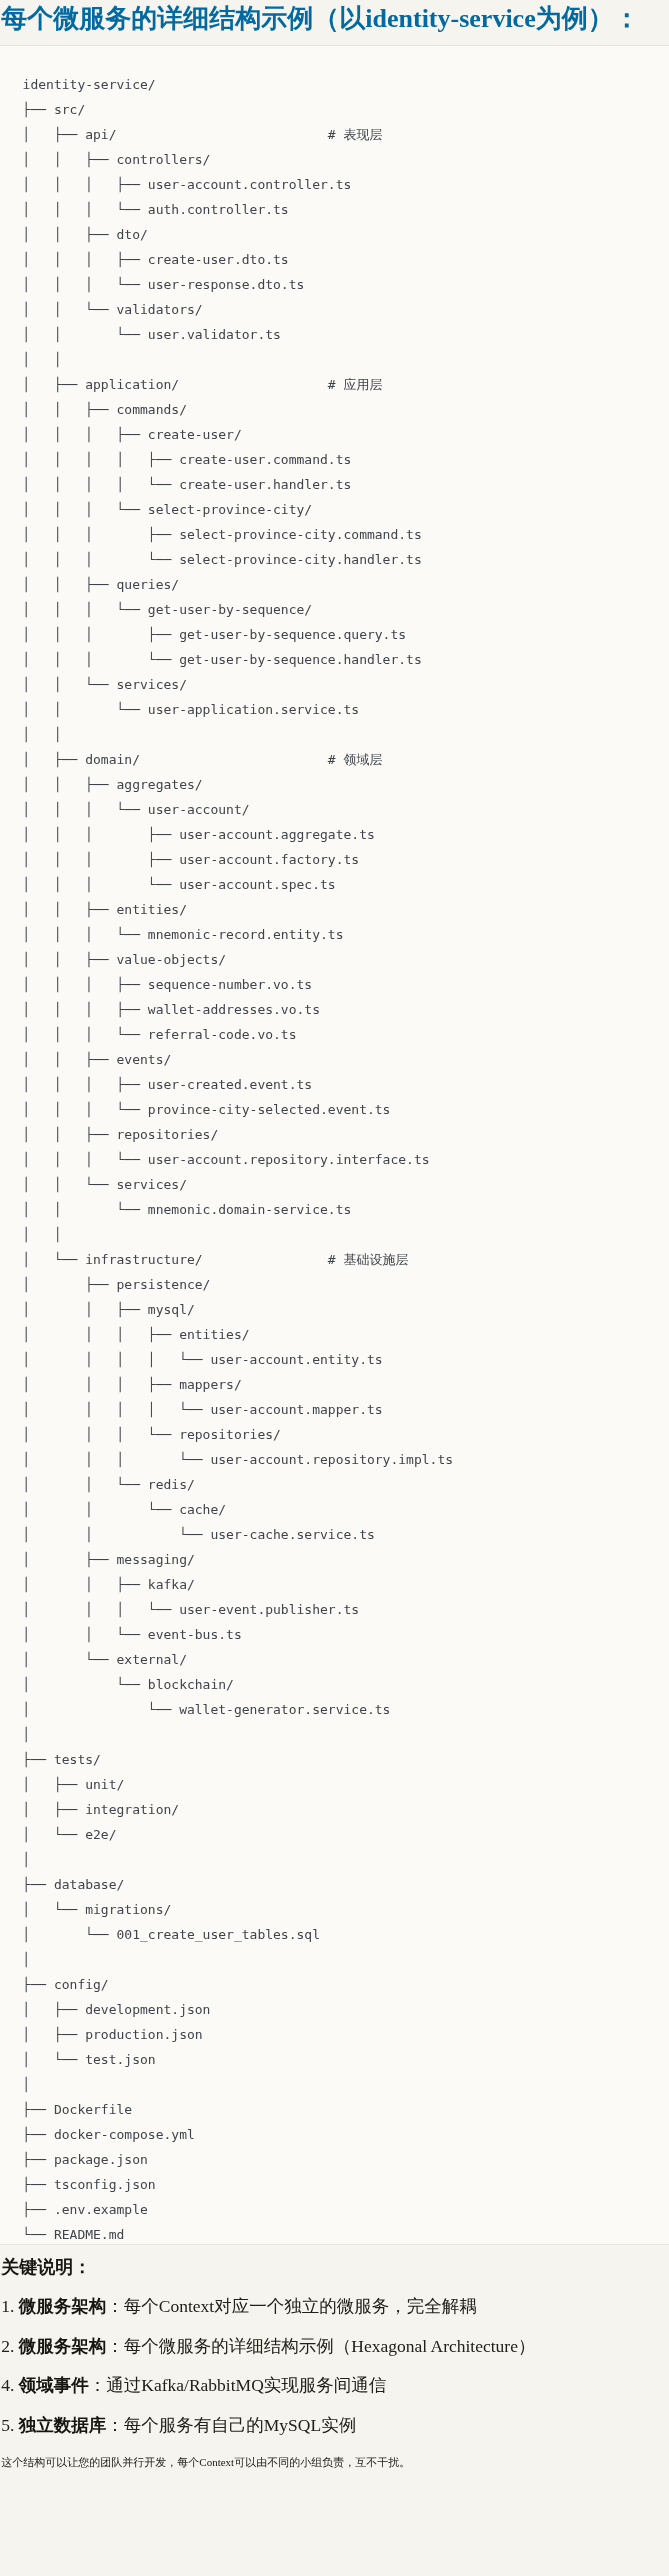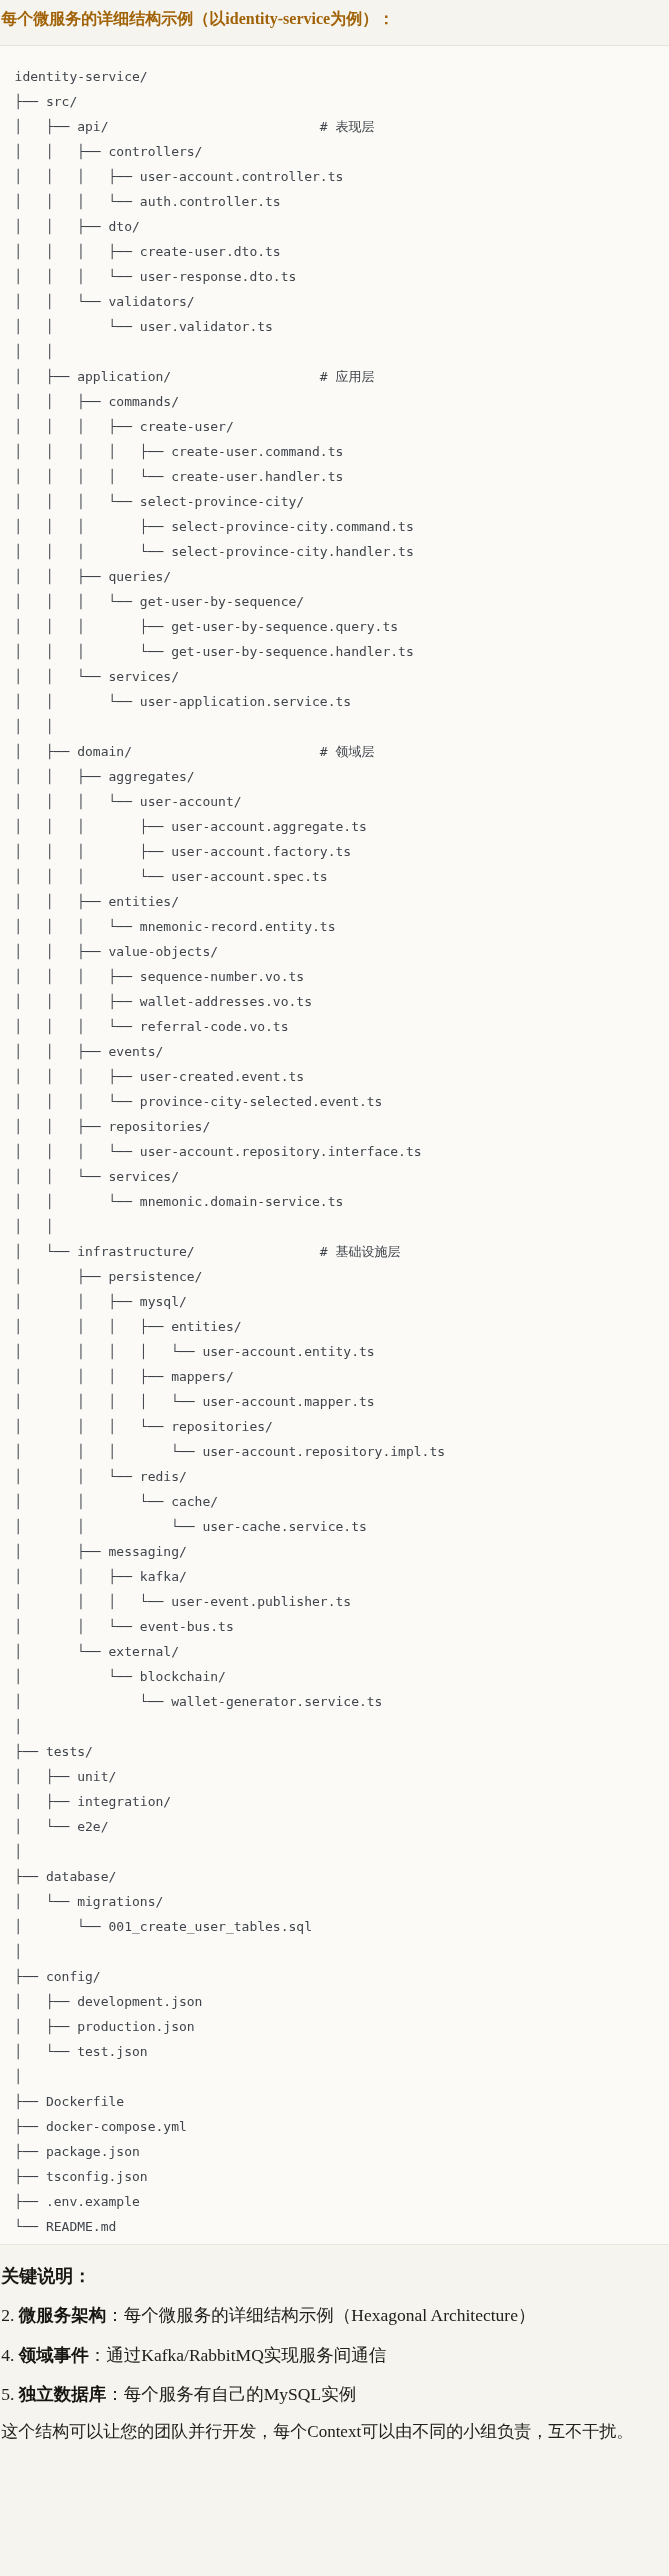--- a/index.html
+++ b/index.html
@@ -12,69 +12,69 @@
     -webkit-font-smoothing:antialiased;
   }
   .header{
     height:46px;
     box-sizing:border-box;
     padding:5px 5px 0 1.3px;
     border-bottom:0.6px solid #e7e4dc;
     background:#f5f4ee;
   }
   .page-title{
-    font-size:16px;
+    font-size:26px;
     line-height:27.5px;
     font-weight:bold;
-    color:#a16207;
+    color:#0369a1;
     white-space:nowrap;
   }
   .code-section{
     box-sizing:border-box;
     height:2199px;
     background:#fbfaf7;
     border-bottom:0.6px solid #e7e4dc;
     overflow:hidden;
   }
   pre.tree{
-    margin:4px;
+    margin:12px;
     padding:14.4px 6.3px 0 10.6px;
     font-family:"DejaVu Sans Mono","Liberation Mono",monospace;
     font-size:13px;
     line-height:25px;
     color:#3f444b;
     white-space:pre;
   }
   .notes{
     padding:0 2.5px 0 1.3px;
     background:#f5f4ee;
   }
   .notes-heading{
-    margin-top:19px;
+    margin-top:10px;
     font-size:18px;
     line-height:25px;
     font-weight:bold;
     color:#181713;
   }
   .note-item{
     margin-top:14.4px;
     font-size:17.5px;
     line-height:25px;
     white-space:nowrap;
   }
   .note-item .num{
     font-weight:normal;
   }
   .note-item .lbl{
     font-weight:bold;
     color:#161511;
   }
   .closing{
     margin:12px 0 4px 0;
-    font-size:17px;
+    font-size:11px;
     line-height:25px;
     white-space:nowrap;
   }
 </style>
 </head>
 <body>
 
 <div class="header">
   <div class="page-title">每个微服务的详细结构示例（以identity-service为例）：</div>
 </div>
@@ -165,19 +165,20 @@
 ├── docker-compose.yml
 ├── package.json
 ├── tsconfig.json
 ├── .env.example
 └── README.md</pre>
 </div>
 
 <div class="notes">
   <div class="notes-heading">关键说明：</div>
   <div id="notes-list">
+      <div class="note-item"><span class="num">1. </span><span class="lbl">微服务架构</span><span>：每个Context对应一个独立的微服务，完全解耦</span></div>
       <div class="note-item"><span class="num">2. </span><span class="lbl">微服务架构</span><span>：每个微服务的详细结构示例（Hexagonal Architecture）</span></div>
       <div class="note-item"><span class="num">4. </span><span class="lbl">领域事件</span><span>：通过Kafka/RabbitMQ实现服务间通信</span></div>
       <div class="note-item"><span class="num">5. </span><span class="lbl">独立数据库</span><span>：每个服务有自己的MySQL实例</span></div>
     </div>
   <p class="closing">这个结构可以让您的团队并行开发，每个Context可以由不同的小组负责，互不干扰。</p>
 </div>
 
 
 </body></html>

